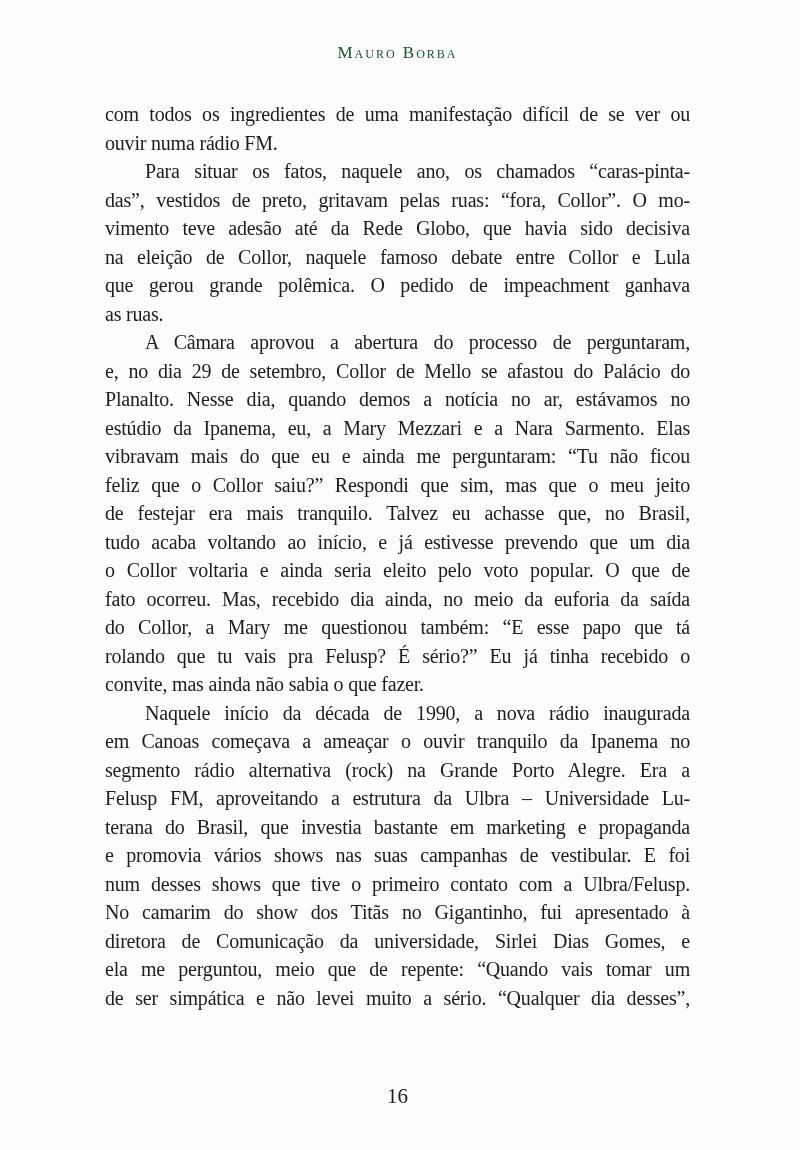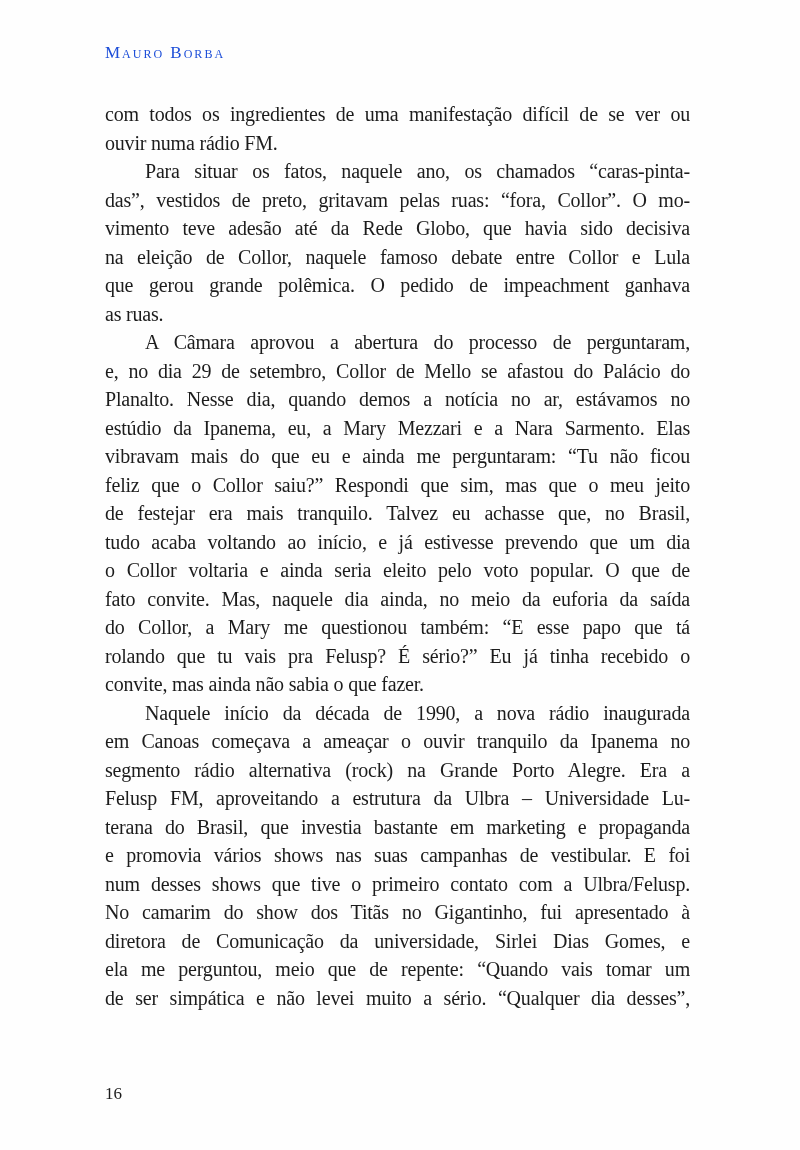--- a/index.html
+++ b/index.html
@@ -14,24 +14,25 @@
     background: #fefefe;
     color: #1c1c1c;
     font-family: "Liberation Serif", serif;
     overflow: hidden;
   }
   .running-header {
     position: absolute;
     top: 43px;
     left: 105px;
     width: 585px;
+    text-align: center;
     font-variant: small-caps;
     font-size: 17px;
     letter-spacing: 2px;
-    color: #1d4ed8;
+    color: #14532d;
   }
   .page-body {
     position: absolute;
     top: 100px;
     left: 105px;
     width: 585px;
     font-size: 20px;
     line-height: 28.5px;
     letter-spacing: -0.2px;
   }
@@ -50,22 +51,22 @@
     text-indent: 40px;
   }
   .italic {
     font-style: italic;
   }
   .page-number {
     position: absolute;
     top: 1084px;
     left: 105px;
     width: 585px;
-    text-align: left;
-    font-size: 17px;
+    text-align: center;
+    font-size: 21px;
     color: #1c1c1c;
   }
 </style>
 </head>
 <body>
 
 <div class="page">
   <div class="running-header">Mauro Borba</div>
 
   <div class="page-body">
@@ -79,21 +80,21 @@
       <div class="line plain"><span>as ruas.</span></div>
       <div class="line justify indent"><span>A Câmara aprovou a abertura do processo de perguntaram,</span></div>
       <div class="line justify"><span>e, no dia 29 de setembro, Collor de Mello se afastou do Palácio do</span></div>
       <div class="line justify"><span>Planalto. Nesse dia, quando demos a notícia no ar, estávamos no</span></div>
       <div class="line justify"><span>estúdio da Ipanema, eu, a Mary Mezzari e a Nara Sarmento. Elas</span></div>
       <div class="line justify"><span>vibravam mais do que eu e ainda me perguntaram: “Tu não ficou</span></div>
       <div class="line justify"><span>feliz que o Collor saiu?” Respondi que sim, mas que o meu jeito</span></div>
       <div class="line justify"><span>de festejar era mais tranquilo. Talvez eu achasse que, no Brasil,</span></div>
       <div class="line justify"><span>tudo acaba voltando ao início, e já estivesse prevendo que um dia</span></div>
       <div class="line justify"><span>o Collor voltaria e ainda seria eleito pelo voto popular. O que de</span></div>
-      <div class="line justify"><span>fato convite. Mas, naquele dia ainda, no meio da euforia da saída</span></div>
+      <div class="line justify"><span>fato ocorreu. Mas, recebido dia ainda, no meio da euforia da saída</span></div>
       <div class="line justify"><span>do Collor, a Mary me questionou também: “E esse papo que tá</span></div>
       <div class="line justify"><span>rolando que tu vais pra Felusp? É sério?” Eu já tinha recebido o</span></div>
       <div class="line plain"><span>convite, mas ainda não sabia o que fazer.</span></div>
       <div class="line justify indent"><span>Naquele início da década de 1990, a nova rádio inaugurada</span></div>
       <div class="line justify"><span>em Canoas começava a ameaçar o ouvir tranquilo da Ipanema no</span></div>
       <div class="line justify"><span>segmento rádio alternativa (rock) na Grande Porto Alegre. Era a</span></div>
       <div class="line justify"><span>Felusp FM, aproveitando a estrutura da Ulbra – Universidade Lu-</span></div>
       <div class="line justify"><span>terana do Brasil, que investia bastante em marketing e propaganda</span></div>
       <div class="line justify"><span>e promovia vários shows nas suas campanhas de vestibular. E foi</span></div>
       <div class="line justify"><span>num desses shows que tive o primeiro contato com a Ulbra/Felusp.</span></div>

